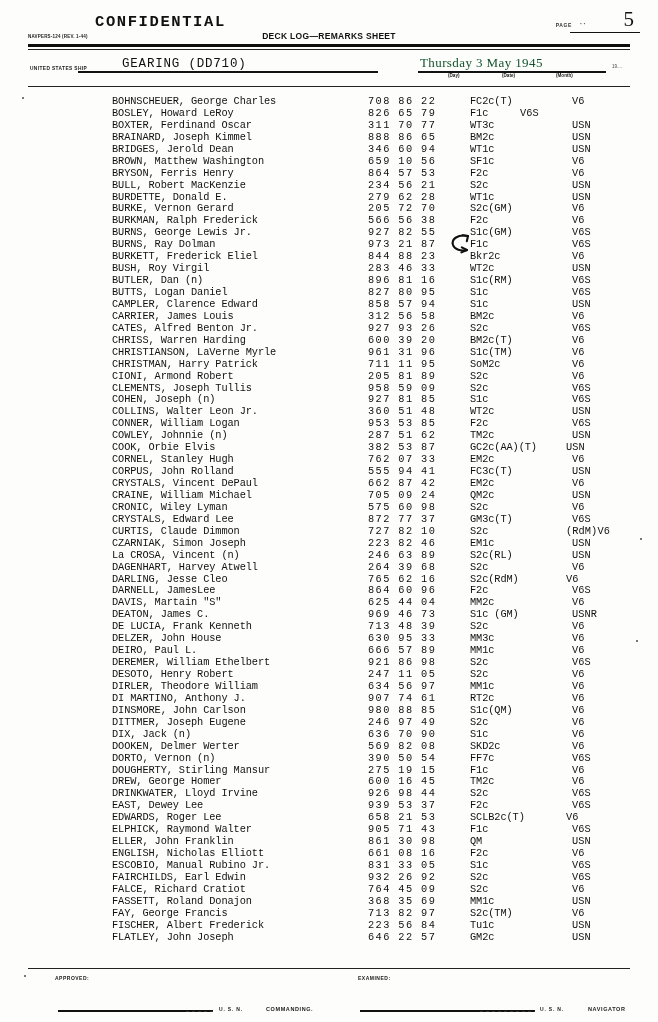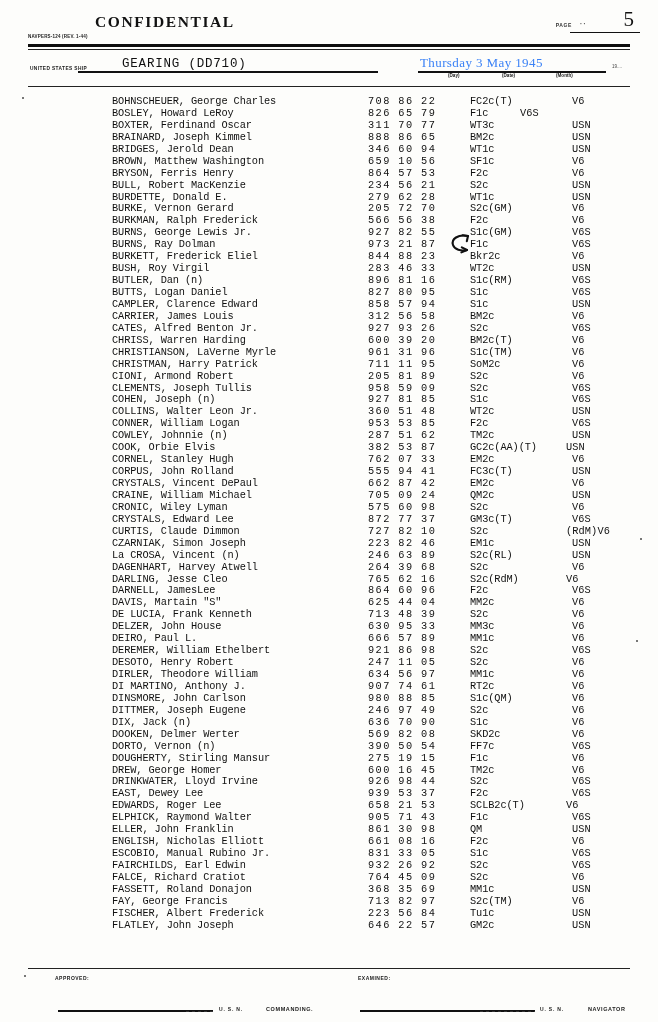--- a/index.html
+++ b/index.html
@@ -24,21 +24,21 @@
     width: 658px;
     height: 1022px;
     background: #fdfdfb;
   }
 
   
   .classification {
     position: absolute;
     left: 95px;
     top: 13px;
-    font-family: Liberation Serif, serif;
+    font-family: Liberation Mono, monospace;
     font-weight: bold;
     font-size: 15.5px;
     letter-spacing: 1.6px;
     color: #111;
   }
 
   .page-label {
     position: absolute;
     right: 86px;
     top: 22px;
@@ -141,21 +141,21 @@
     height: 1.5px;
     background: #111;
   }
   .date-line {
     position: absolute;
     left: 420px;
     top: 55px;
     font-family: "Liberation Serif", serif;
     font-size: 13px;
     letter-spacing: 0.4px;
-    color: #3b82f6;
+    color: #14532d;
   }
   .date-underline {
     position: absolute;
     left: 418px;
     top: 71px;
     width: 188px;
     height: 1.5px;
     background: #111;
   }
   .date-caption {
@@ -303,20 +303,21 @@
 
   <div class="classification">CONFIDENTIAL</div>
 
   <div class="page-label">PAGE</div>
   <div class="page-tick">··</div>
   <div class="page-number">5</div>
   <div class="page-rule"></div>
 
   <div class="form-number">NAVPERS-124 (REV. 1-44)</div>
 
+  <div class="sheet-title">DECK LOG—REMARKS SHEET</div>
 
   <div class="rule-heavy" style="top:44px; height:3.2px;"></div>
   <div class="rule-thin" style="top:49px;"></div>
 
   <div class="ship-label">UNITED STATES SHIP</div>
   <div class="ship-name">GEARING (DD710)</div>
   <div class="ship-underline"></div>
 
   <div class="date-line">Thursday 3 May 1945</div>
   <div class="date-underline"></div>
@@ -580,20 +581,26 @@
         <span class="e-rate">F2c</span>
         <span class="e-branch">V6S</span>
       </div>
       <div class="entry">
         <span class="e-name">DAVIS, Martain "S"</span>
         <span class="e-service">625 44 04</span>
         <span class="e-rate">MM2c</span>
         <span class="e-branch">V6</span>
       </div>
       <div class="entry">
+        <span class="e-name">DEATON, James C.</span>
+        <span class="e-service">969 46 73</span>
+        <span class="e-rate">S1c (GM)</span>
+        <span class="e-branch">USNR</span>
+      </div>
+      <div class="entry">
         <span class="e-name">DE LUCIA, Frank Kenneth</span>
         <span class="e-service">713 48 39</span>
         <span class="e-rate">S2c</span>
         <span class="e-branch">V6</span>
       </div>
       <div class="entry">
         <span class="e-name">DELZER, John House</span>
         <span class="e-service">630 95 33</span>
         <span class="e-rate">MM3c</span>
         <span class="e-branch">V6</span>

